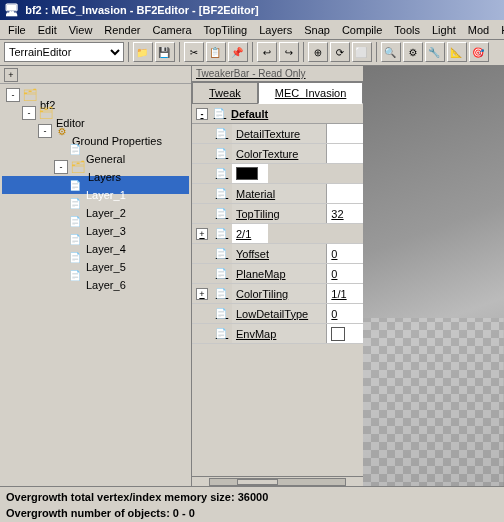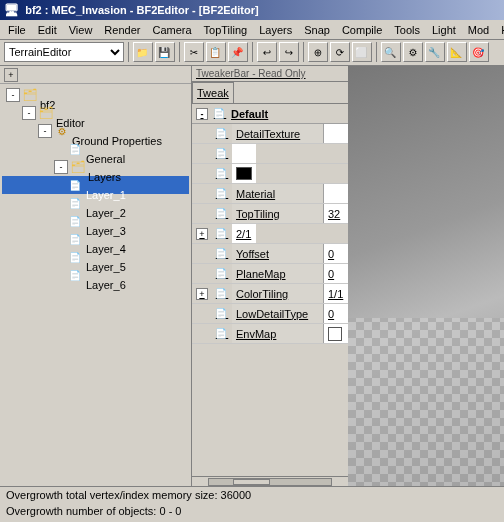--- a/index.html
+++ b/index.html
@@ -172,21 +172,21 @@
       display: flex;
       align-items: center;
     }
     .tabs-row {
       display: flex;
       height: 22px;
       background: #d4d0c8;
       border-bottom: 1px solid #808080;
     }
     .tab {
-      padding: 2px 4px;
+      padding: 2px 16px;
       border: 1px solid #808080;
       border-bottom: none;
       background: #d4d0c8;
       font-size: 11px;
       cursor: pointer;
       display: flex;
       align-items: center;
     }
     .tab.active {
       background: #fff;
@@ -254,21 +254,21 @@
       flex: 1;
       padding-left: 4px;
       font-size: 11px;
       background: #d8d5ce;
       height: 100%;
       display: flex;
       align-items: center;
       border-right: 1px solid #a0a0a0;
     }
     .prop-value {
-      width: 24px;
+      width: 36px;
       font-size: 11px;
       padding: 0 4px;
       background: white;
       height: 100%;
       display: flex;
       align-items: center;
     }
 
     
     .status-bar {
@@ -278,21 +278,22 @@
       right: 0;
       height: 36px;
       background: #d4d0c8;
       border-top: 1px solid #808080;
       padding: 2px 6px;
       font-size: 11px;
     }
     .status-line {
       height: 16px;
       display: flex;
-      align-items: flex-start;
+      align-items: center;
+      font-weight: bold;
     }
 
     
     .scrollbar-area {
       background: #d4d0c8;
       height: 10px;
       display: flex;
       align-items: center;
       justify-content: center;
     }
@@ -447,20 +448,23 @@
   </div>
 
   <div class="right-panel" style="width:205px; flex-shrink:0;text-decoration:underline;">
     <div class="tweaker-header">
       <span>TweakerBar - Read Only</span>
     </div>
     <div class="tabs-row">
       <div class="tab">
         <span>Tweak</span>
       </div>
+      <div class="tab active">
+        <span>MEC_Invasion</span>
+      </div>
     </div>
     <div class="props-area">
 
       <div class="props-section-header">
         <div class="section-expander">-</div>
         <div class="section-icon doc-icon">📄</div>
         <span>Default</span>
       </div>
 
       <div class="prop-row">
@@ -472,20 +476,23 @@
           <span>DetailTexture</span>
         </div>
         <div class="prop-value"></div>
       </div>
 
       <div class="prop-row">
         <div class="prop-expand-cell"></div>
         <div class="prop-icon-cell">
             <span style="font-size:10px;">📄</span>
           </div>
+        <div class="prop-name">
+          <span>ColorTexture</span>
+        </div>
         <div class="prop-value"></div>
       </div>
 
       <div class="prop-row">
         <div class="prop-expand-cell"></div>
         <div class="prop-icon-cell">
             <span style="font-size:10px;">📄</span>
           </div>
         <div class="prop-value" style="background:white;">
           <div style="width:22px;height:13px;background:#000;border:1px solid #555;"></div>

